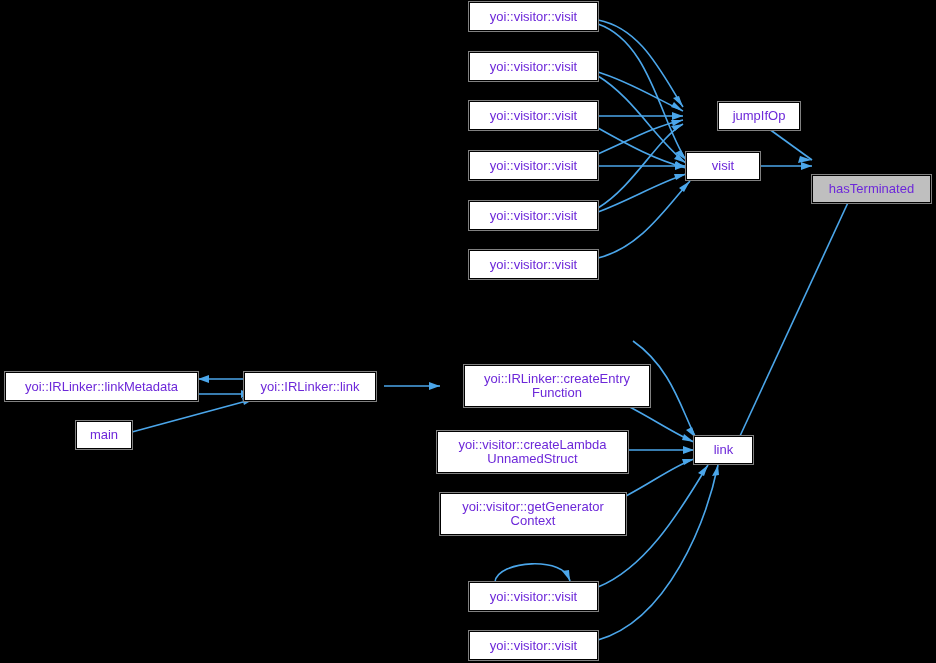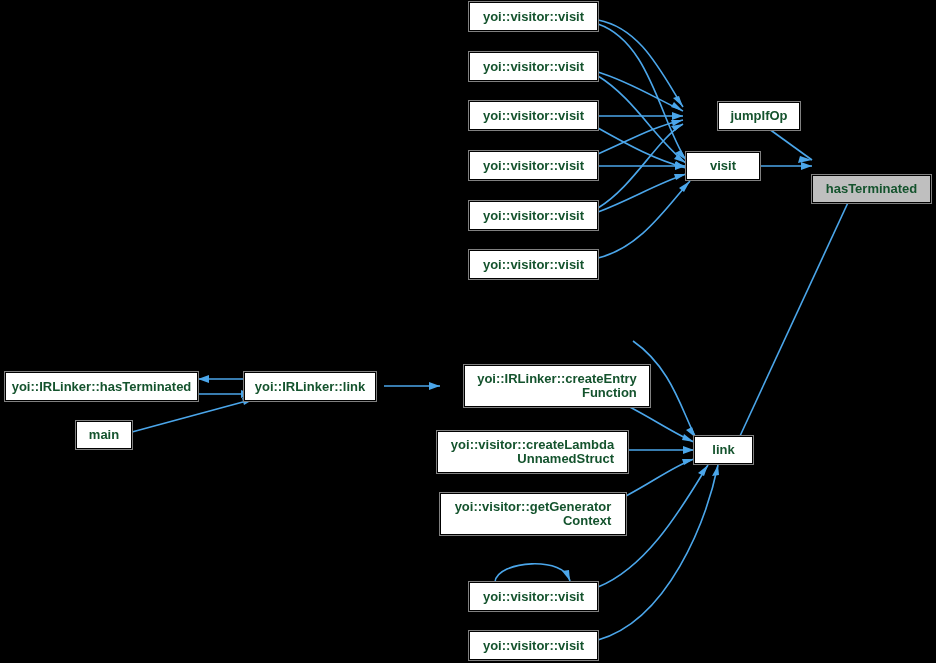--- a/index.html
+++ b/index.html
@@ -24,28 +24,27 @@
   }
   .node-box {
     position: absolute;
     box-sizing: border-box;
     background: #ffffff;
     border: 1px solid #000000;
     outline: 1px solid #808080;
     display: flex;
     align-items: center;
     justify-content: center;
-    text-align: right;
-    color: #14532d;
+    text-align: center;
+    color: #6d28d9;
     font-size: 13px;
     line-height: 14px;
     letter-spacing: 0px;
     white-space: pre-line;
     z-index: 5;
-    font-weight: bold;
   }
   .node-box.focal {
     background: #bfbfbf;
     border: 1px solid #000000;
     outline: 1px solid #808080;
   }
   .edge-path {
     fill: none;
     stroke: #4ba6ea;
     stroke-width: 1.6;
@@ -190,21 +189,21 @@
 
   <div class="node-box" style="left:469px;top:101px;width:129px;height:29px;">yoi::visitor::visit</div>
 
   <div class="node-box" style="left:469px;top:151px;width:129px;height:29px;">yoi::visitor::visit</div>
 
   <div class="node-box" style="left:469px;top:201px;width:129px;height:29px;">yoi::visitor::visit</div>
 
   <div class="node-box" style="left:469px;top:250px;width:129px;height:29px;">yoi::visitor::visit</div>
 
 
-  <div class="node-box" style="left:5px;top:372px;width:193px;height:29px;">yoi::IRLinker::hasTerminated</div>
+  <div class="node-box" style="left:5px;top:372px;width:193px;height:29px;">yoi::IRLinker::linkMetadata</div>
 
   <div class="node-box" style="left:244px;top:372px;width:132px;height:29px;">yoi::IRLinker::link</div>
 
   <div class="node-box" style="left:464px;top:365px;width:186px;height:42px;">yoi::IRLinker::createEntry
 Function</div>
 
   <div class="node-box" style="left:76px;top:421px;width:56px;height:28px;">main</div>
 
   <div class="node-box" style="left:440px;top:493px;width:186px;height:42px;">yoi::visitor::getGenerator
 Context</div>

